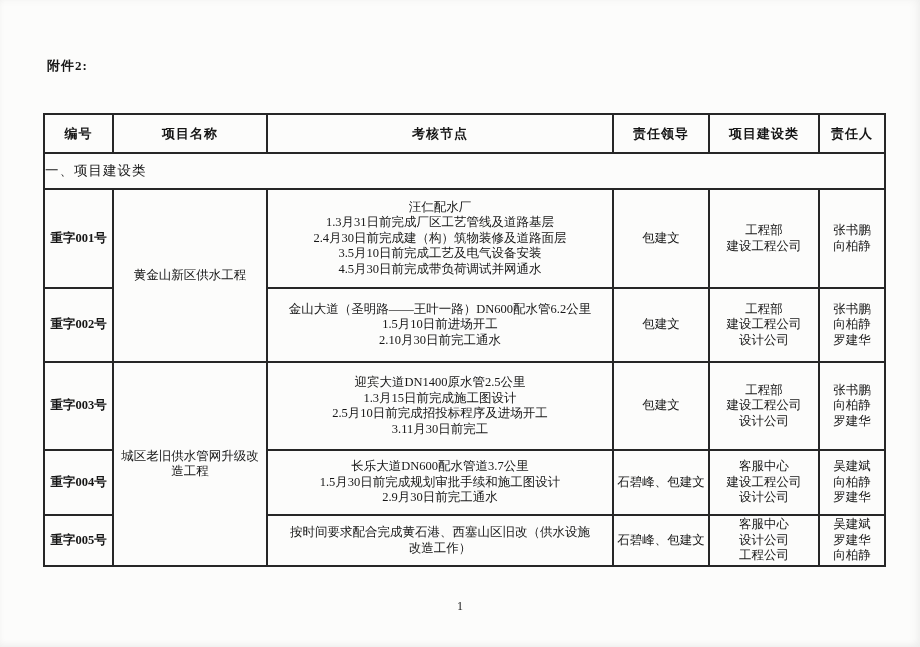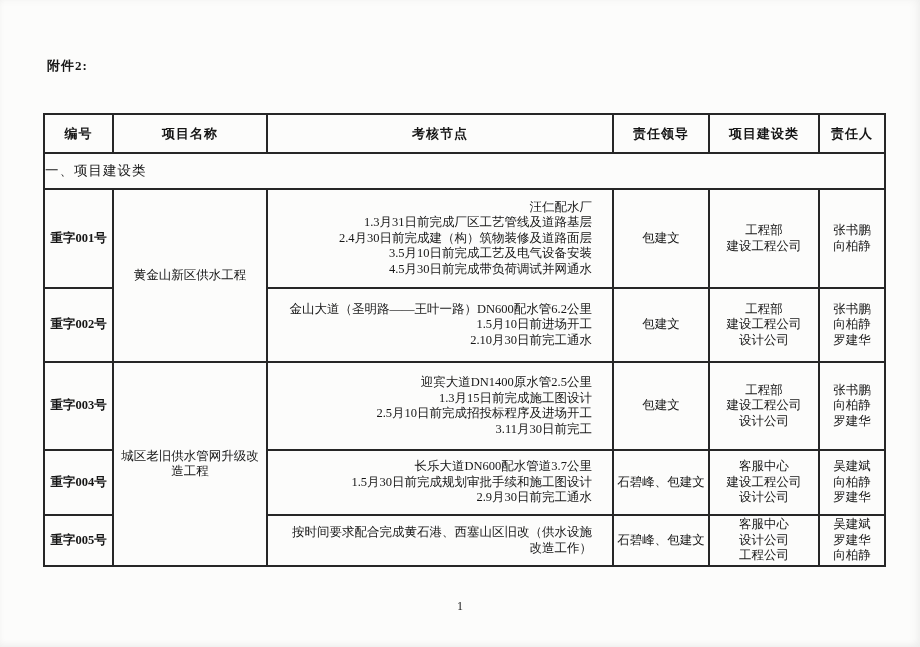--- a/index.html
+++ b/index.html
@@ -55,21 +55,21 @@
     font-weight:bold;
     padding:0 0;
     border-radius:28px;
   }
   td.cell-project {
     text-align:center;
     padding:16px 6px;
     line-height:18px;
   }
   td.cell-tasks {
-    text-align:right;
+    text-align:center;
     padding:3px 20px;
     white-space:pre-line;
     line-height:16.5px;
   }
   td.cell-center {
     text-align:center;
     padding:0 2px;
     white-space:pre-line;
   }
   .page-number {

